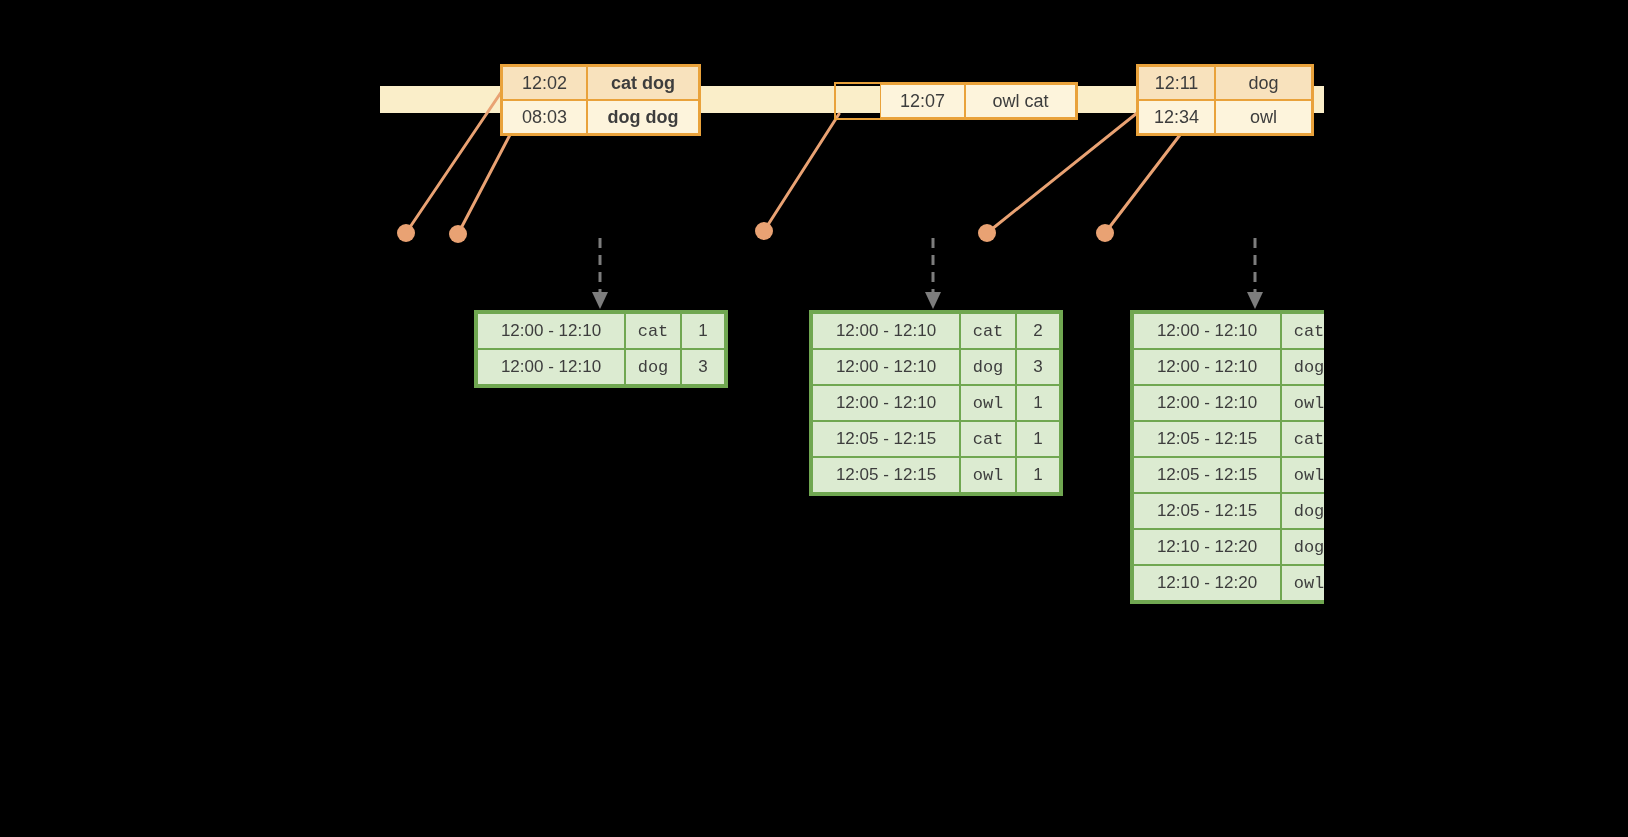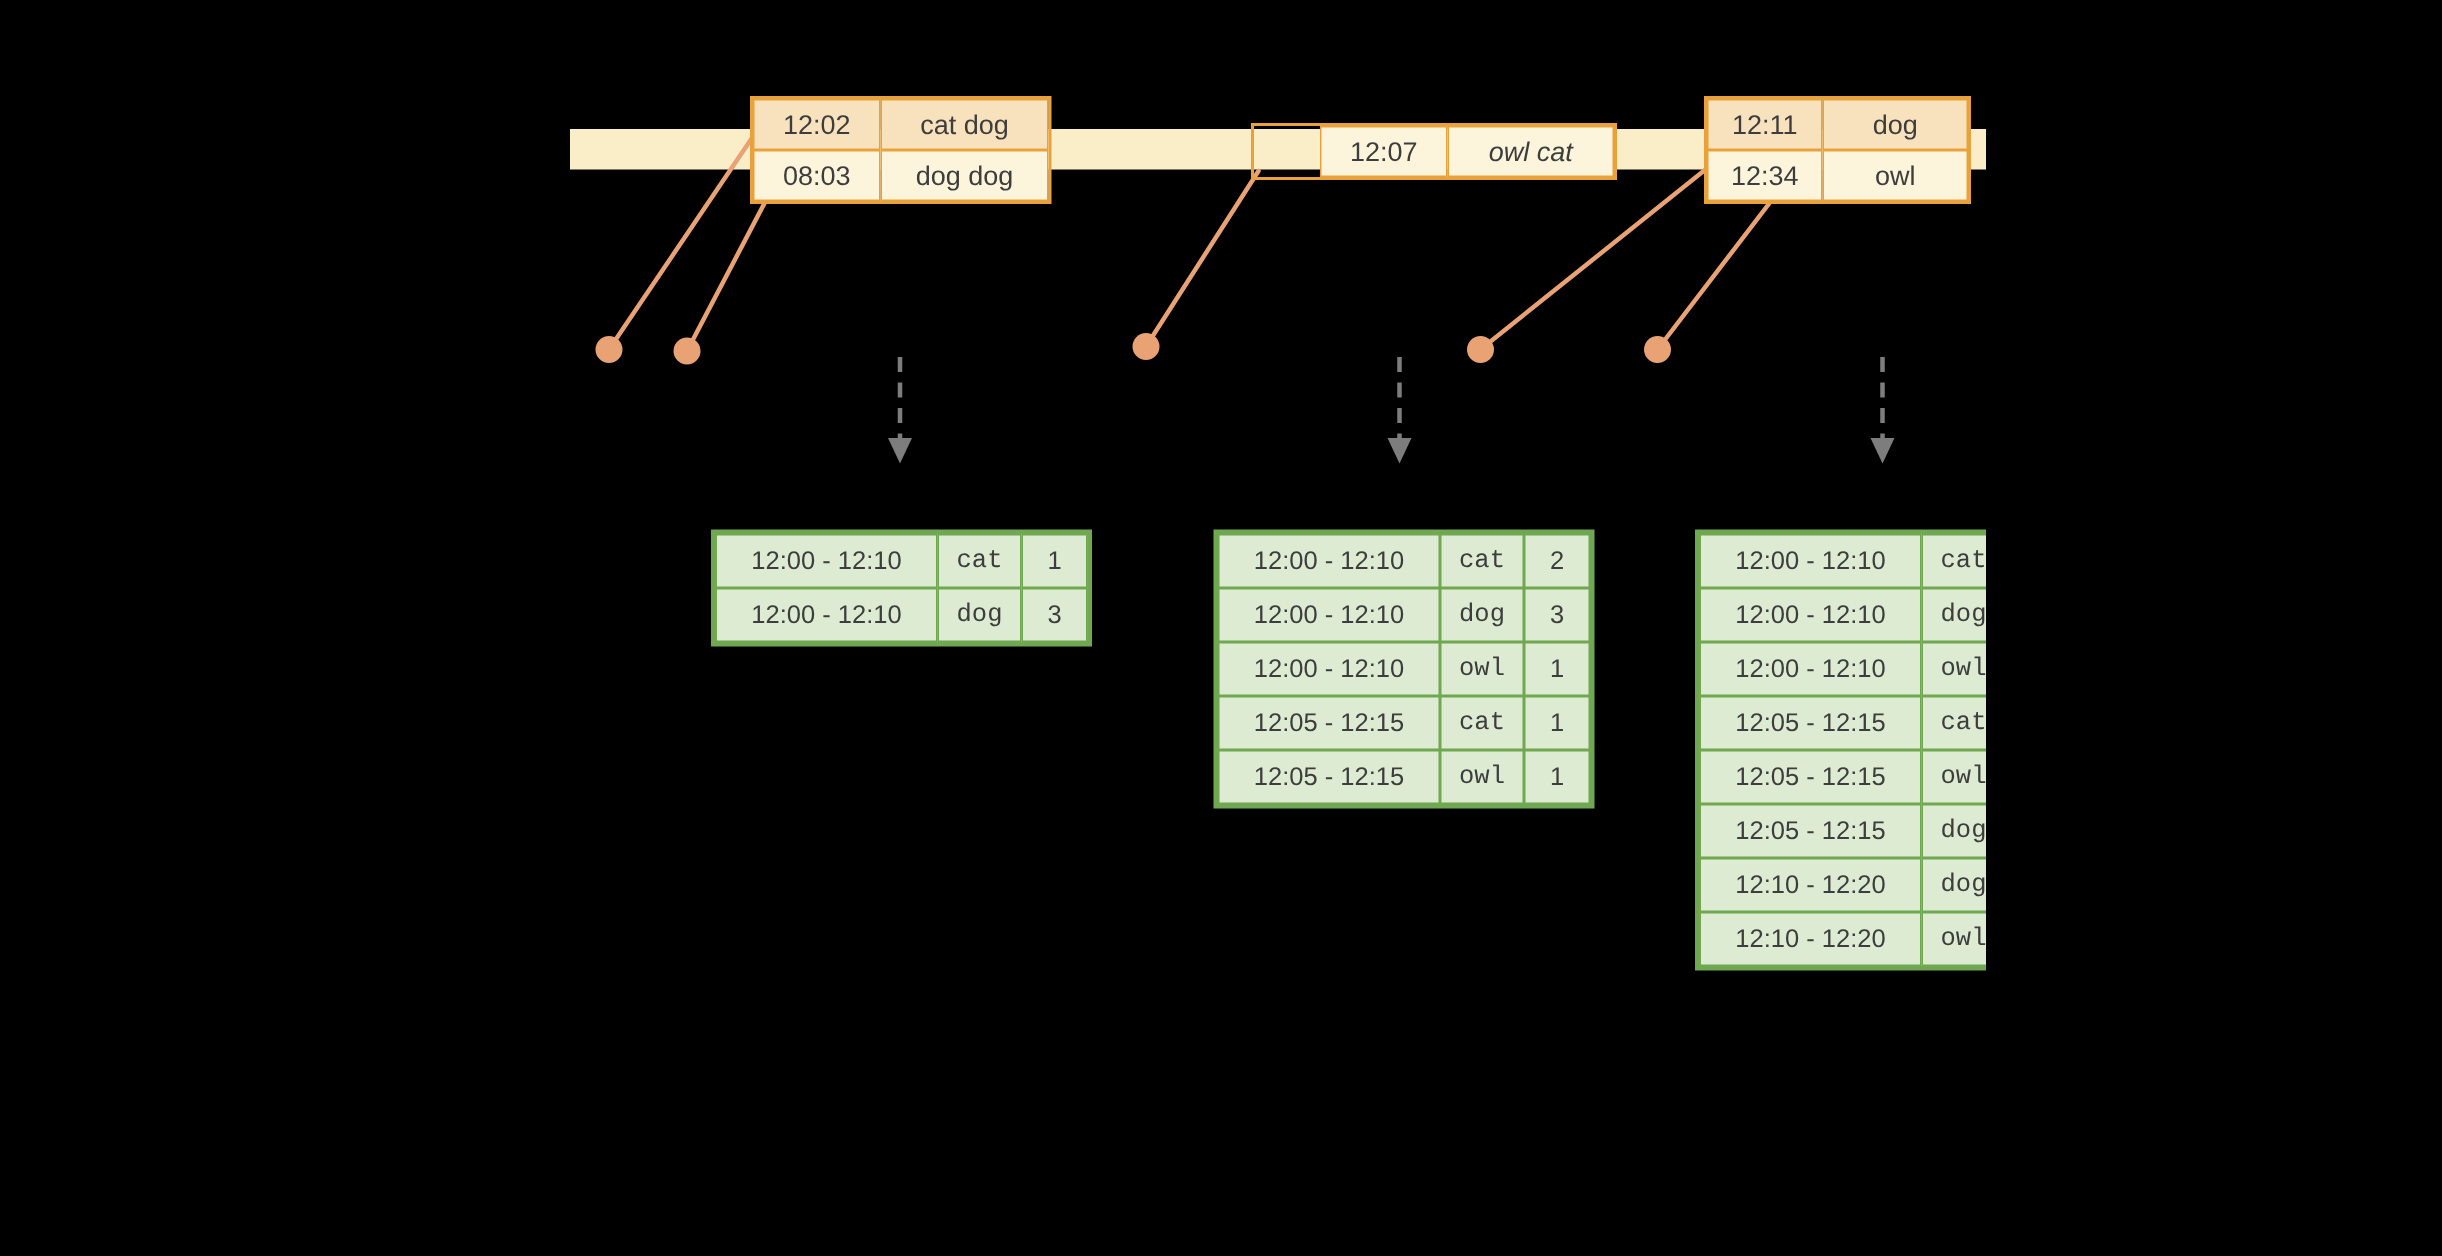--- a/index.html
+++ b/index.html
@@ -52,30 +52,29 @@
     border:1px solid var(--event-border);
     height:34px;
     display:flex;
     align-items:center;
     justify-content:center;
     font-size:18px;
     color:var(--event-text);
   }
   .erow.dark .ecell{background:var(--event-row-dark);}
   .erow.light .ecell{background:var(--event-row-light);}
-  .et0 .etime{width:85px;}  .et0 .ewords{width:112px;}
-  .et1 .etime{width:85px;}  .et1 .ewords{width:111px;font-style:italic;}
+  .et0 .etime{width:85px;}  .et0 .ewords{width:112px;font-weight:bold;}
+  .et1 .etime{width:85px;}  .et1 .ewords{width:111px;}
   .et2 .etime{width:77px;}  .et2 .ewords{width:97px;}
   
   .result-table{
     position:absolute;
     z-index:2;
     border:3px solid var(--result-border);
     box-sizing:border-box;
-    margin-top:43px;
   }
   .rrow{display:flex;}
   .rcell{
     box-sizing:border-box;
     border:1px solid var(--result-border);
     background:var(--result-fill);
     height:36px;
     display:flex;
     align-items:center;
     justify-content:center;

